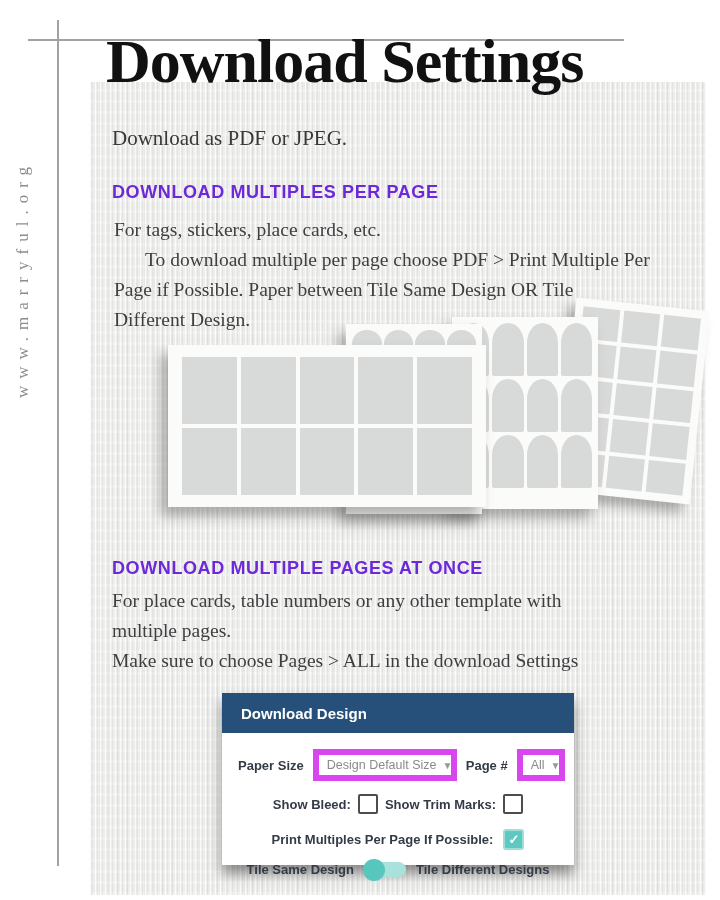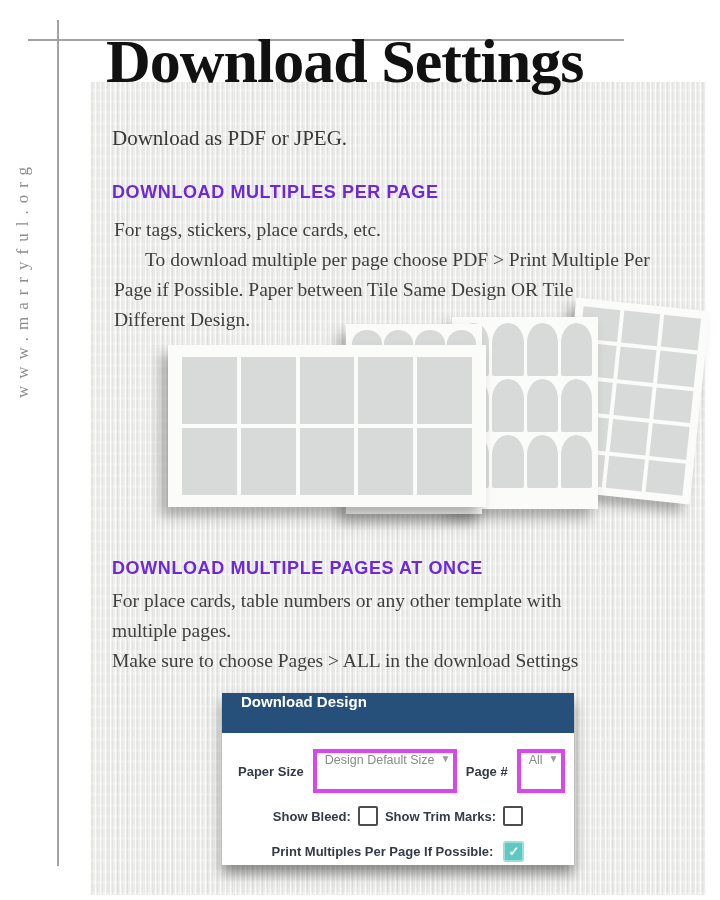--- a/index.html
+++ b/index.html
@@ -50,31 +50,31 @@
     grid-auto-rows:27px;z-index:30;}
   .sheet-tags{left:452px;top:317px;width:134px;height:180px;padding:6px;gap:3px;
     grid-auto-rows:53px;z-index:20;}
   .sheet-squares{left:566px;top:304px;width:118px;height:178px;padding:8px;gap:4px;
     grid-template-rows:repeat(5,1fr);transform:rotate(6deg);z-index:10;}
 
   
   .dialog{position:absolute;left:222px;top:693px;width:352px;height:172px;
     background:#ffffff;z-index:50;box-shadow:0 9px 12px rgba(40,40,40,.5);
     font-family:"Liberation Sans",sans-serif;}
-  .dialog-header{height:40px;background:#265079;display:flex;align-items:flex-start;
+  .dialog-header{height:40px;background:#265079;display:flex;align-items:center;
     padding-left:19px;box-sizing:border-box;}
   .dialog-title{color:#ffffff;font-weight:bold;font-size:15px;}
   .drow{display:flex;align-items:center;}
   .row1{margin:16px 0 0 16px;gap:9px;}
   .row2{justify-content:center;margin-top:13px;gap:7px;}
   .row3{justify-content:center;margin-top:15px;gap:10px;}
   .row4{justify-content:center;margin-top:12px;gap:10px;}
   .dlabel{font-weight:bold;font-size:13px;color:#333b46;white-space:nowrap;}
-  .dd{display:flex;justify-content:space-between;
-    border:4px solid #d946ef;background:#fff;height:44px;box-sizing:border-box;
+  .dd{display:flex;align-items:center;justify-content:space-between;
+    border:6px solid #d946ef;background:#fff;height:32px;box-sizing:border-box;
     padding:0 8px;color:#8a8a8a;font-size:12.5px;white-space:nowrap;}
   .dd-paper{width:144px;} .dd-page{width:48px;}
   .caret{color:#9a9a9a;font-size:10px;margin-left:6px;}
   .cbx{width:16px;height:16px;border:2px solid #4d4d4d;background:#fff;border-radius:2px;}
   .cbx-teal{width:17px;height:17px;border:2px solid #9bdfd8;background:#5dc9c0;
     border-radius:3px;display:flex;align-items:center;justify-content:center;
     color:#fff;font-size:13px;font-weight:bold;line-height:1;}
   .toggle{position:relative;width:42px;height:15px;background:#a9e2dc;border-radius:8px;}
   .knob{position:absolute;left:-1px;top:-3.5px;width:22px;height:22px;border-radius:50%;
     background:#57c6bd;}
@@ -199,15 +199,22 @@
       <div class="cbx"></div>
     </div>
 
     <div class="drow row3">
       <span class="dlabel">Print Multiples Per Page If Possible:</span>
       <div class="cbx-teal">
         <span>✓</span>
       </div>
     </div>
 
+    <div class="drow row4">
+      <span class="dlabel">Tile Same Design</span>
+      <div class="toggle">
+        <div class="knob"></div>
+      </div>
+      <span class="dlabel">Tile Different Designs</span>
+    </div>
   </div>
 
 </div>
 
 </body></html>

